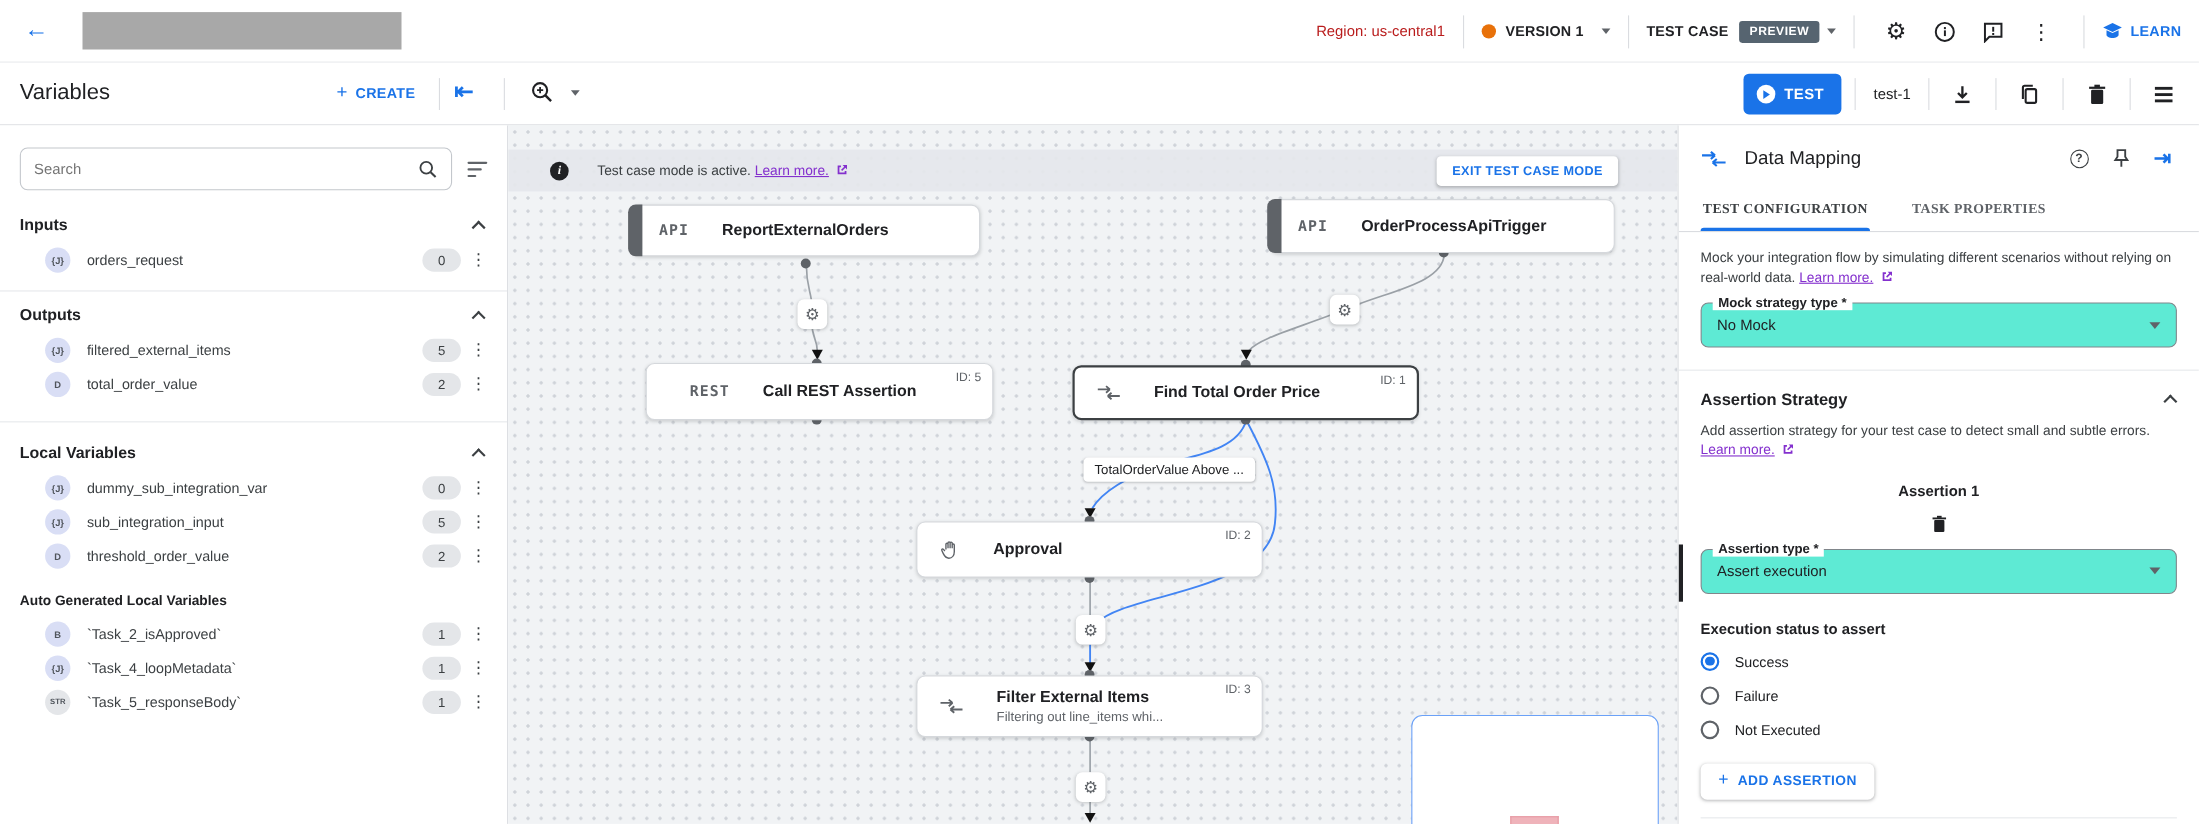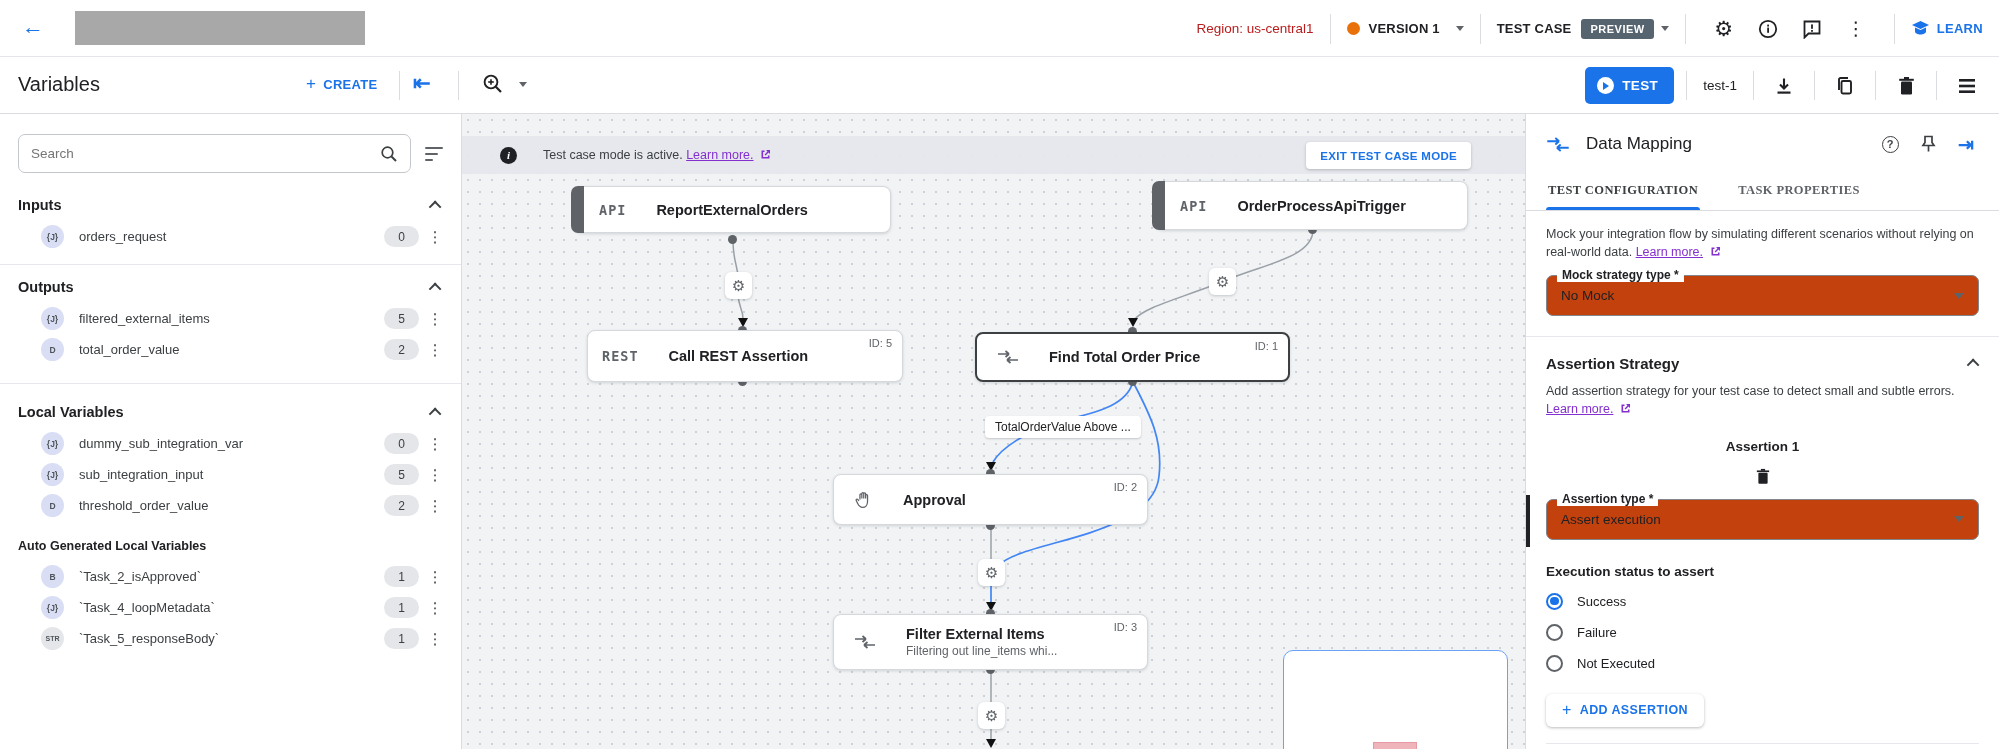--- a/index.html
+++ b/index.html
@@ -109,21 +109,21 @@
   .help-circ { width:17px; height:17px; border:1.7px solid #3c4043; border-radius:50%; font-size:11px; font-weight:700;
     color:#3c4043; display:flex; align-items:center; justify-content:center;}
   .collapse-right { color:#1a73e8; font-size:19px; font-weight:700; }
   .tabs { display:flex; border-bottom:1px solid #dadce0; padding:0 0 0 20px; margin-top:2px;font-family:Liberation Serif, serif;}
   .tab { font-size:12.5px; font-weight:700; letter-spacing:.4px; color:#5f6368; padding:10px 2px 12px 2px; margin-right:36px; cursor:pointer; position:relative;}
   .tab.active { color:#3c4043; }
   .tab.active::after { content:""; position:absolute; left:0; right:0; bottom:0; height:3px; background:#1a73e8; border-radius:3px 3px 0 0;}
   .panel-body { padding:14px 20px 0 20px; }
   .ptext { font-size:12.5px; color:#3c4043; line-height:1.45; }
   .select-box { position:relative; border:1px solid #80868b; border-radius:7px; height:41px; display:flex; align-items:center;
-    padding:0 14px; margin-top:14px; cursor:pointer; background:#c2410c;}
+    padding:0 14px; margin-top:14px; cursor:pointer; background:#5eead4;}
   .select-box .flabel { position:absolute; top:-8px; left:10px; background:#fff; padding:0 5px; font-size:12px; font-weight:700; color:#202124;}
   .select-val { font-size:13.5px; color:#202124; flex:1;}
   .sel-caret { width:0; height:0; border-left:5px solid transparent; border-right:5px solid transparent; border-top:6px solid #5f6368;}
   .pdiv { height:1px; background:#e6e8eb; margin:20px 0 0 0; }
   .assert-head { display:flex; align-items:center; justify-content:space-between; padding:18px 20px 0 20px; cursor:pointer;}
   .assert-head span { font-size:15px; font-weight:700; color:#202124;}
   .assert-item { display:flex; align-items:center; gap:14px; margin-top:20px;flex-direction:column;}
   .assert-item span { font-size:13.5px; font-weight:700; color:#202124; }
   .status-label { font-size:13.5px; font-weight:700; color:#202124; margin-top:24px;}
   .radio-row { display:flex; align-items:center; gap:14px; margin-top:14px; cursor:pointer;}
@@ -383,21 +383,21 @@
         <span class="node-badge">API</span>
         <span class="node-title">ReportExternalOrders</span>
       </div>
 
       <div class="node apibar" style="left:693px;top:67px;width:313px;height:49px">
         <span class="node-badge">API</span>
         <span class="node-title">OrderProcessApiTrigger</span>
       </div>
 
       <div class="node" style="left:125px;top:216px;width:316px;height:52px">
-        <span class="node-badge" style="margin-left:0">REST</span>
+        <span class="node-badge" style="margin-left:25px">REST</span>
         <span class="node-title">Call REST Assertion</span>
         <span class="node-id">ID: 5</span>
       </div>
 
       <div class="node selected" style="left:513px;top:218px;width:315px;height:50px">
         <span class="node-ic">
           <svg width="22" height="14" viewBox="0 0 22 14">
               <path d="M1 4h11M12 4l-3.5-3M12 4l-3.5 3M21 10H10M10 10l3.5-3M10 10l3.5 3" fill="none" stroke="#5f6368" stroke-width="1.7"></path>
             </svg>
         </span>

